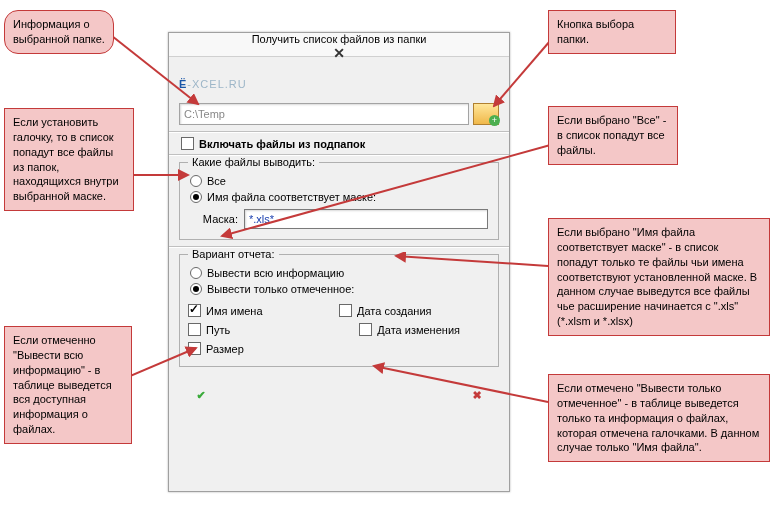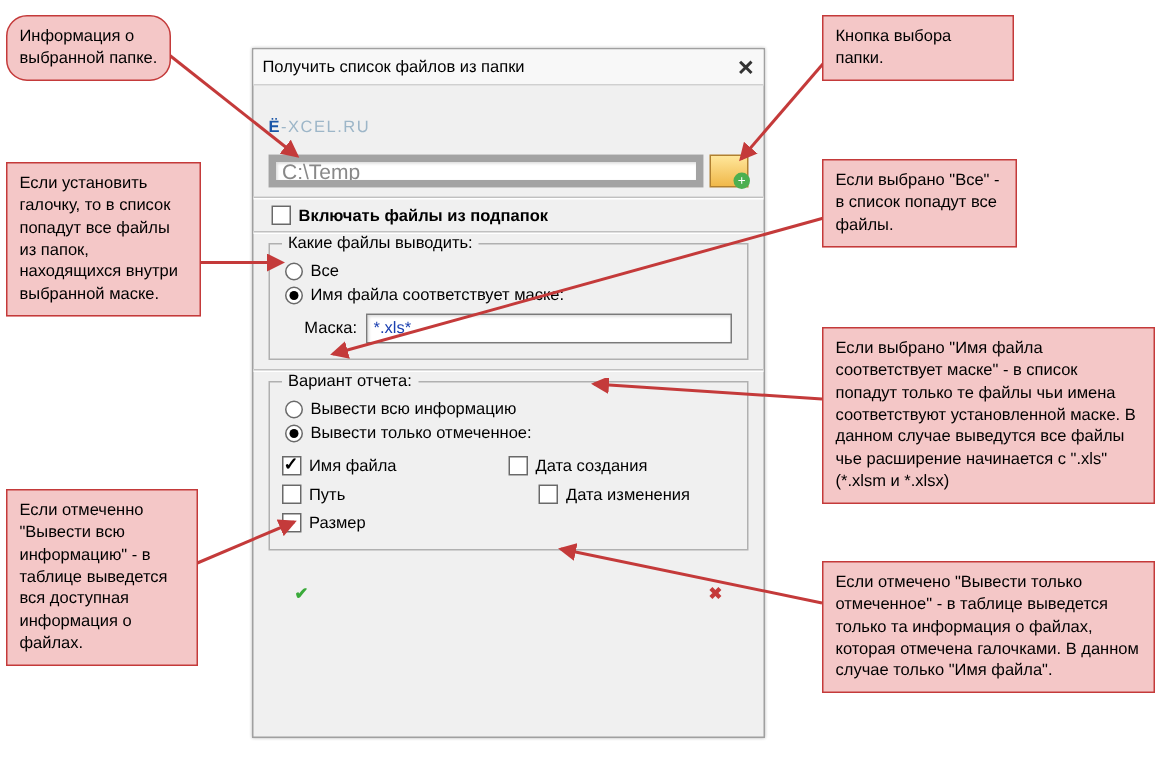--- a/index.html
+++ b/index.html
@@ -1,30 +1,30 @@
 <!DOCTYPE html>
 <html><head>
 <meta charset="utf-8">
 <style>
 * { box-sizing: border-box; margin: 0; padding: 0; font-family: Tahoma, Arial, sans-serif; font-size: 11px; }
 body { background: #fff; width: 778px; height: 505px; position: relative; }
 
 .callout { position: absolute; background: #f4c7c7; border: 1px solid #c43a3a; padding: 6px 8px; color: #000; line-height: 1.35; z-index: 5; }
 
 .window { position: absolute; left: 168px; top: 32px; width: 342px; height: 460px; background: #f0f0f0; border: 1px solid #a0a0a0; box-shadow: 0 0 2px rgba(0,0,0,.3); }
-.titlebar { height: 24px; display: flex; align-items: center; justify-content: space-between; padding: 0 6px; border-bottom: 1px solid #d0d0d0; background: #f8f8f8; }
+.titlebar { height: 24px; display: flex; align-items: center; justify-content: space-between; padding: 0 6px; border-bottom: 1px solid #d0d0d0; background: #f8f8f8; flex-direction: column; }
 .title { color: #000; }
 .close-x { font-size: 14px; font-weight: bold; color: #333; cursor: pointer; }
 
 .logo { padding: 8px 10px 4px; }
 .logo-text { font-family: Georgia, serif; font-size: 26px; color: #9db6c8; letter-spacing: 1px; font-weight: normal; }
 .logo-e { color: #1a56a8; font-weight: bold; }
 
 .path-row { display: flex; align-items: center; margin: 4px 10px 6px; }
-.path-input { flex: 1; height: 22px; border: 5px solid #a3a3a3; background: #fff; color: #888; padding: 0 4px; font-size: 14px; box-shadow: inset 1px 1px 2px rgba(0,0,0,.15); }
+.path-input { flex: 1; height: 22px; border: 1px solid #a3a3a3; background: #fff; color: #888; padding: 0 4px; font-size: 11px; box-shadow: inset 1px 1px 2px rgba(0,0,0,.15); }
 .folder-btn { width: 26px; height: 22px; margin-left: 4px; border: 1px solid #b08030; background: linear-gradient(#ffe69a,#f0b84a); position: relative; cursor: pointer; }
 .folder-plus { position: absolute; right: -2px; bottom: -2px; width: 11px; height: 11px; border-radius: 50%; background: #4caf50; color: #fff; font-size: 9px; line-height: 11px; text-align: center; }
 
 .sep { height: 2px; background: #fff; border-top: 1px solid #c0c0c0; margin: 4px 0; }
 
 .check-row { display: flex; align-items: center; margin: 1px 12px; font-weight: bold; }
 .cb { width: 13px; height: 13px; border: 1px solid #696969; background: #fff; margin-right: 5px; position: relative; }
 .cb.checked::after { content: "✓"; position: absolute; left: 0; top: -3px; font-size: 12px; color: #000; font-weight: bold; }
 
 .fieldset { border: 1px solid #b0b0b0; margin: 6px 10px; padding: 8px 8px; position: relative; background: #f0f0f0; }
@@ -168,21 +168,21 @@
       <span class="rb"></span>
       <span>Вывести всю информацию</span>
     </div>
     <div class="radio-row">
       <span class="rb on"></span>
       <span>Вывести только отмеченное:</span>
     </div>
     <div class="cb-grid">
       <div class="cb-cell">
         <span class="cb checked"></span>
-        <span>Имя файла</span>
+        <span>Имя имена</span>
       </div>
       <div class="cb-cell">
         <span class="cb"></span>
         <span>Дата создания</span>
       </div>
       <div class="cb-cell" style="width:34%;">
         <span class="cb"></span>
         <span>Путь</span>
       </div>
       <div class="cb-cell" style="width:66%; justify-content:flex-end; padding-right:30px;">

